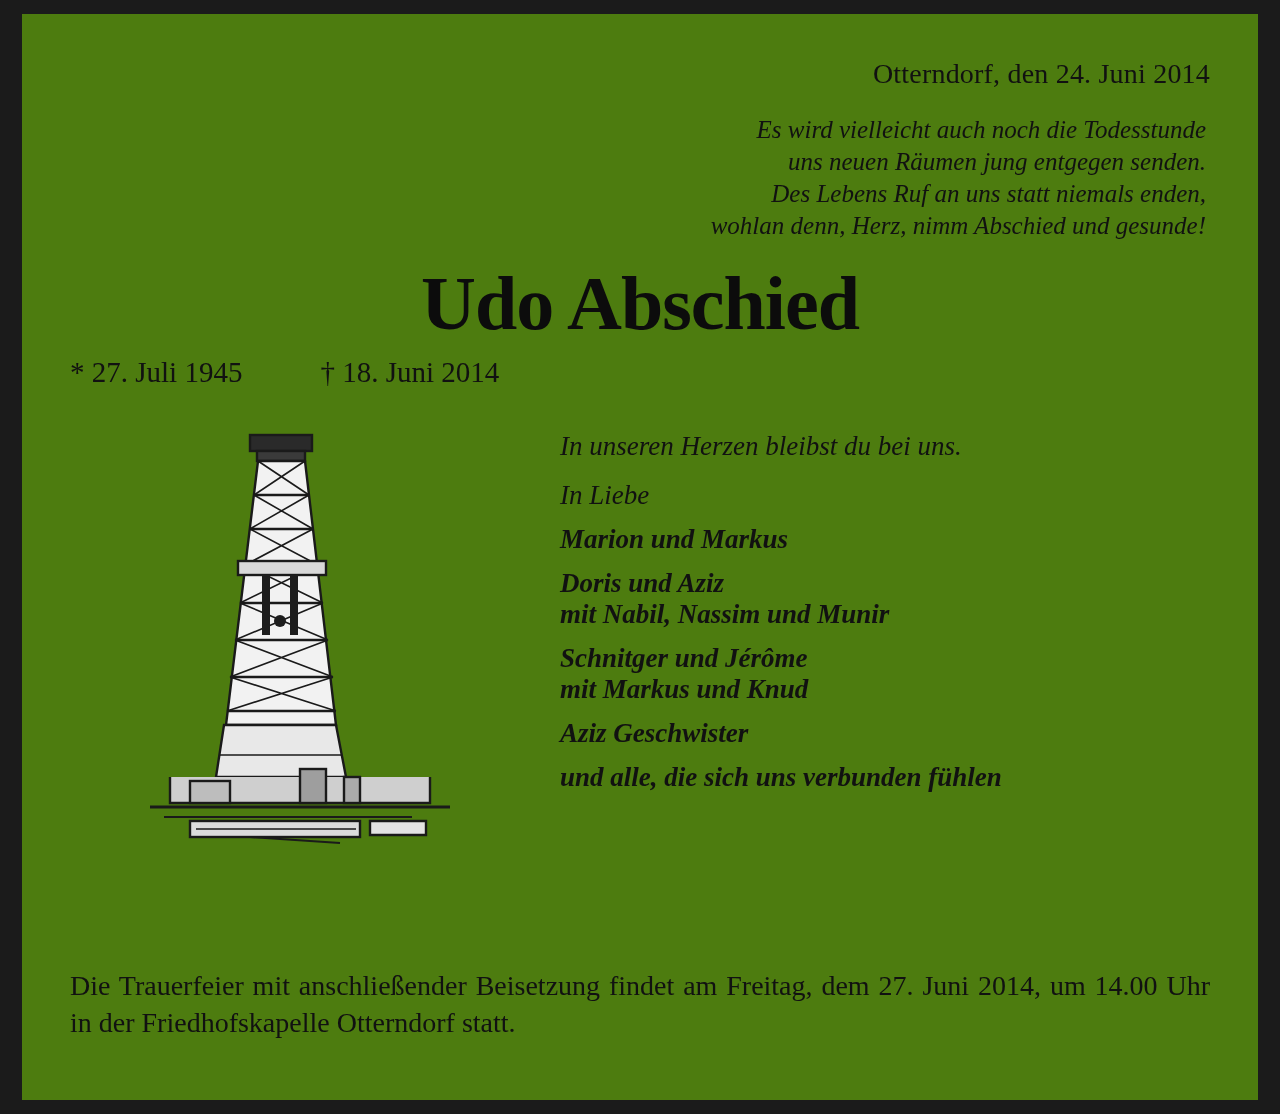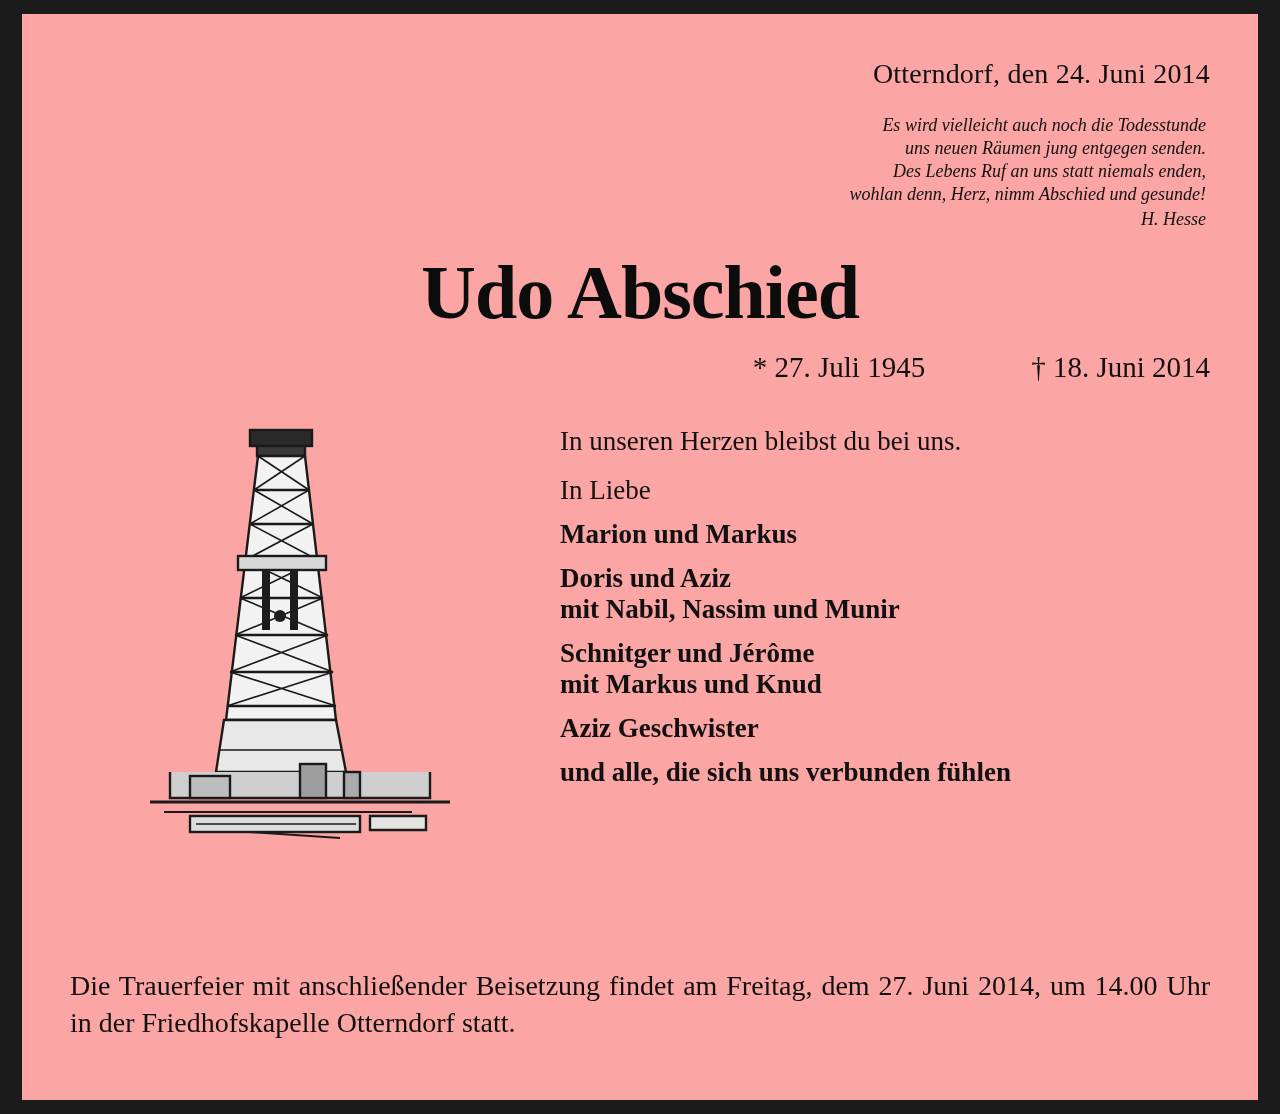--- a/index.html
+++ b/index.html
@@ -12,71 +12,72 @@
     height: 1114px;
     font-family: "Liberation Serif", serif;
     overflow: hidden;
   }
   .notice {
     position: absolute;
     left: 22px;
     top: 14px;
     width: 1236px;
     height: 1086px;
-    background: #fca5a5;
+    background: #4d7c0f;
     box-sizing: border-box;
   }
   .inner {
     position: relative;
     width: 100%;
     height: 100%;
     padding: 0 48px;
     box-sizing: border-box;
   }
   .place-date {
     text-align: right;
     font-size: 28px;
     color: #111;
     padding-top: 44px;
     letter-spacing: 0.2px;
   }
   .verse {
     margin-top: 24px;
     text-align: right;
     font-style: italic;
-    font-size: 18px;
+    font-size: 25px;
     line-height: 1.28;
     color: #111;
     padding-right: 4px;
   }
   .verse .author {
     display: block;
     margin-top: 2px;
   }
   .name {
     text-align: center;
     font-weight: bold;
     font-size: 76px;
     line-height: 1.05;
     color: #0c0c0c;
     margin-top: 22px;
     letter-spacing: -1px;
   }
   .dates {
     display: flex;
-    justify-content: flex-end;
-    gap: 106px;
+    justify-content: flex-start;
+    gap: 78px;
     font-size: 29px;
     color: #111;
-    margin-top: 18px;
+    margin-top: 12px;
   }
   .middle {
     display: flex;
     margin-top: 36px;
     align-items: flex-start;
+    font-style: italic;
   }
   .figure {
     width: 490px;
     flex: 0 0 490px;
     position: relative;
     height: 440px;
   }
   .figure svg {
     position: absolute;
     left: 60px;
@@ -122,21 +123,20 @@
 <div class="notice">
   <div class="inner">
 
     <div class="place-date">Otterndorf, den 24. Juni 2014</div>
 
     <div class="verse">
       <div>Es wird vielleicht auch noch die Todesstunde</div>
       <div>uns neuen Räumen jung entgegen senden.</div>
       <div>Des Lebens Ruf an uns statt niemals enden,</div>
       <div>wohlan denn, Herz, nimm Abschied und gesunde!</div>
-      <div class="author">H. Hesse</div>
     </div>
 
     <div class="name">Udo Abschied</div>
 
     <div class="dates">
       <span>* 27. Juli 1945</span>
       <span>† 18. Juni 2014</span>
     </div>
 
     <div class="middle">

